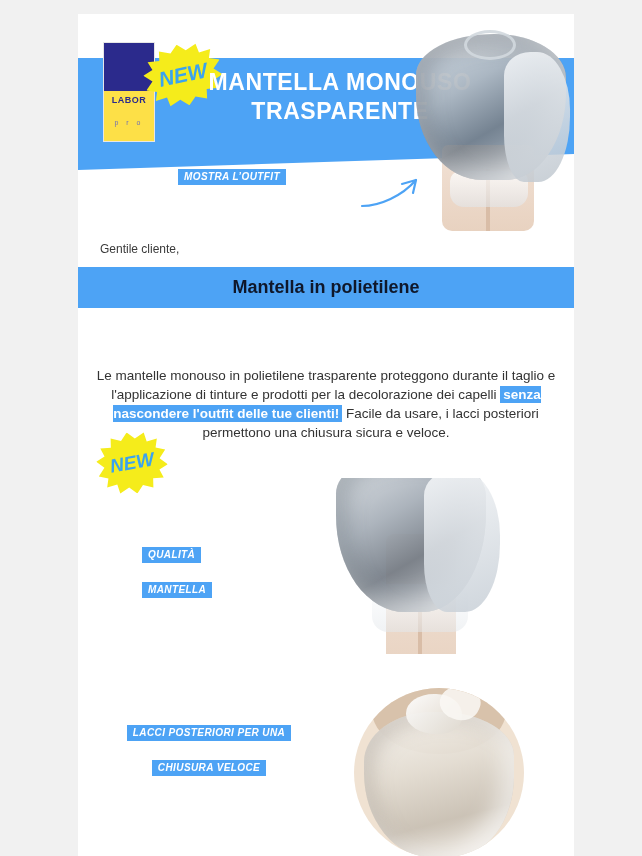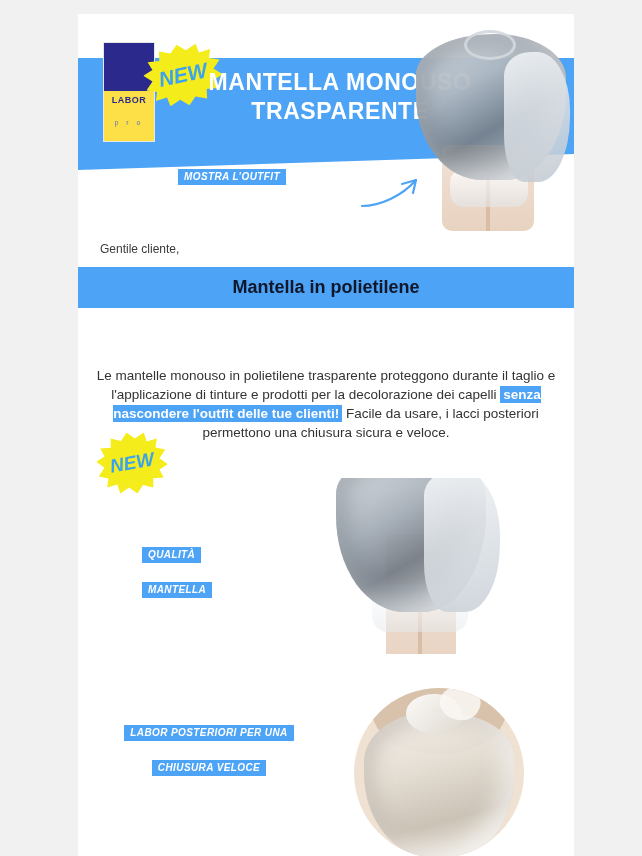--- a/index.html
+++ b/index.html
@@ -444,21 +444,21 @@
         <div class="c-legs"></div>
         <div class="c-legsplit"></div>
         <div class="c-skirt"></div>
         <div class="c-cape"></div>
         <div class="c-cape2"></div>
 
       </div>
     </div>
 
     <div class="callout-lacci">
-      <span class="hl">LABOR POSTERIORI PER UNA</span><br>
+      <span class="hl">LACCI POSTERIORI PER UNA</span><br>
       <span class="hl">CHIUSURA VELOCE</span>
     </div>
 
     <div class="photo-circle2">
       <div class="circle2">
         <div class="b-head"></div>
         <div class="b-bag"></div>
         <div class="b-knot"></div>
         <div class="b-tail"></div>
       </div>

